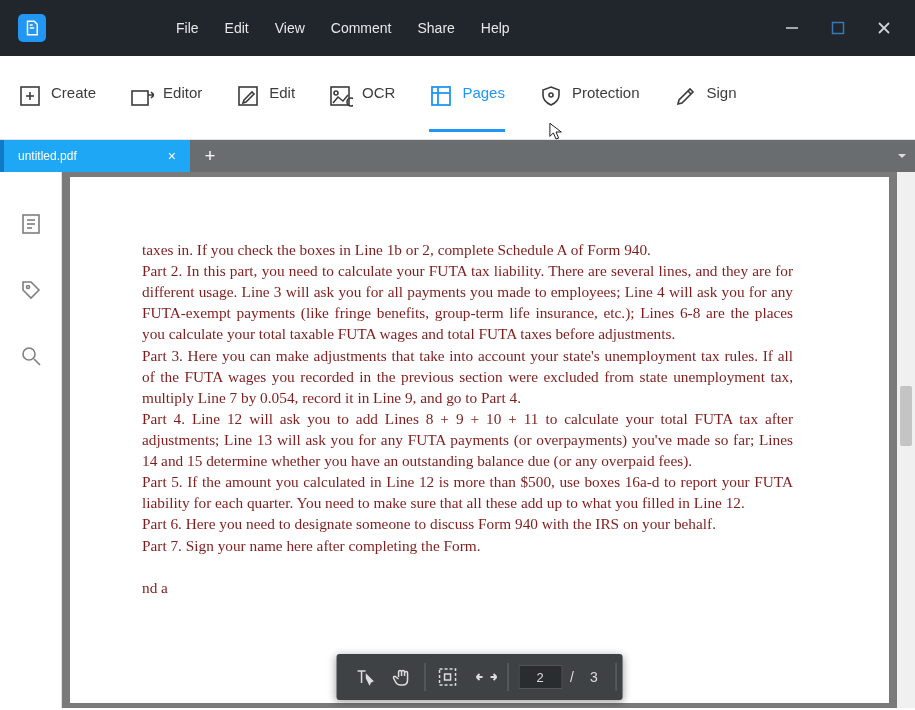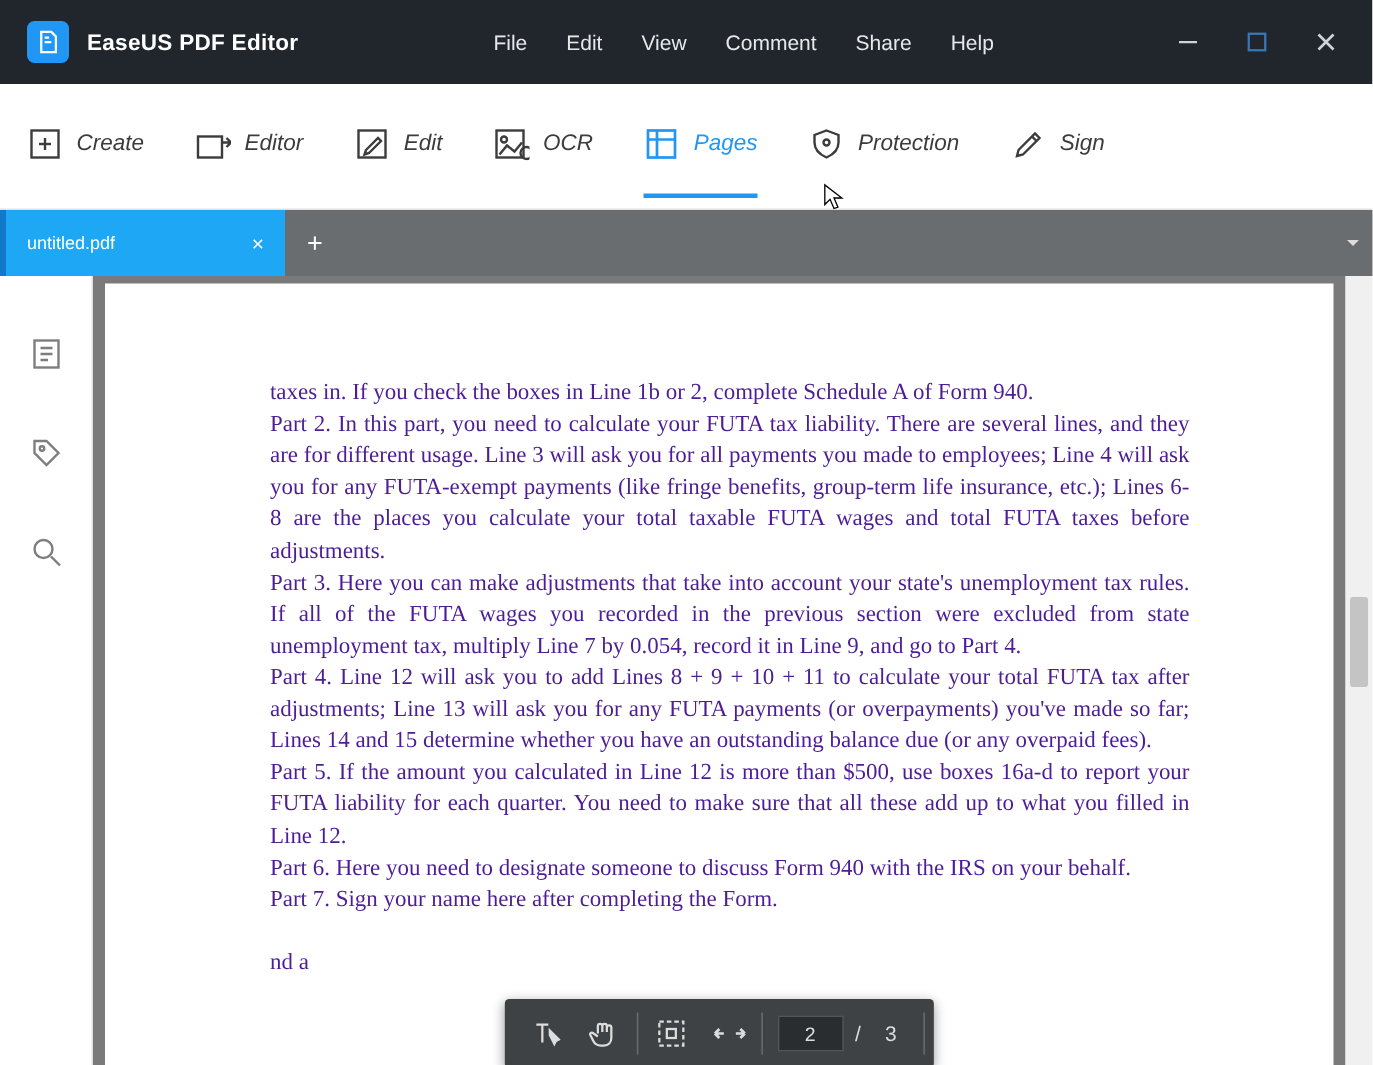--- a/index.html
+++ b/index.html
@@ -40,37 +40,36 @@
   .toolbar {
     height: 84px;
     background: #fff;
     display: flex;
     align-items: center;
     gap: 34px;
     padding: 0 18px;
     border-bottom: 1px solid #e2e2e2;
   }
   .tool-item {
-    display: flex; align-items: center; gap: 9px;
+    display: flex; gap: 9px;
     font-size: 15px; color: #3c3c3c;
     cursor: pointer;
     padding-bottom: 4px;
     position: relative;
-    font-style: italic;
   }
   .tool-item.active { color: #2196f3; }
   .tool-item.active::after {
     content: "";
     position: absolute;
     left: 0; right: 0; bottom: -20px;
     height: 3px; background: #2196f3;
   }
   .tool-icon { width: 24px; height: 24px; display:flex; align-items:center; justify-content:center; }
   .tabbar {
-    height: 44px;
+    height: 32px;
     background: #6a6d70;
     display: flex; align-items: stretch;
     position: relative;
   }
   .tab {
     background: #1ea7f4;
     color: #fff;
     font-size: 12px;
     display: flex; align-items: center;
     padding: 0 10px 0 14px;
@@ -109,24 +108,24 @@
     background: #7a7a7a;
     display: flex;
     justify-content: center;
     padding: 5px 8px;
     position: relative;
     overflow: hidden;
   }
   .page {
     background: #fff;
     width: 100%;
-    padding: 62px 96px 20px 110px;
+    padding: 62px 96px 20px 72px;
     font-family: "Times New Roman", serif;
     font-size: 15.3px;
-    color: #4c1d95;
+    color: #7f1d1d;
     line-height: 1.38;
     text-align: justify;
     overflow: hidden;
   }
   .scrollbar {
     width: 18px; background: #f0f0f0;
     position: relative;
   }
   .scrollbar .thumb {
     position:absolute; top: 40%; left:3px; right:3px; height:60px;
@@ -178,21 +177,20 @@
 <body>
 
 <div class="titlebar">
   <div class="logo-group">
     <div class="logo-icon">
       <svg viewBox="0 0 24 24" width="18" height="18" fill="none" stroke="#fff" stroke-width="2">
           <path d="M6 3h9l4 4v14H6z"></path>
           <path d="M9 12h6M9 8h4"></path>
         </svg>
     </div>
-    <span class="app-title">EaseUS PDF Editor</span>
   </div>
   <div class="menu">
     <span>File</span>
     <span>Edit</span>
     <span>View</span>
     <span>Comment</span>
     <span>Share</span>
     <span>Help</span>
   </div>
   <div class="win-controls">

